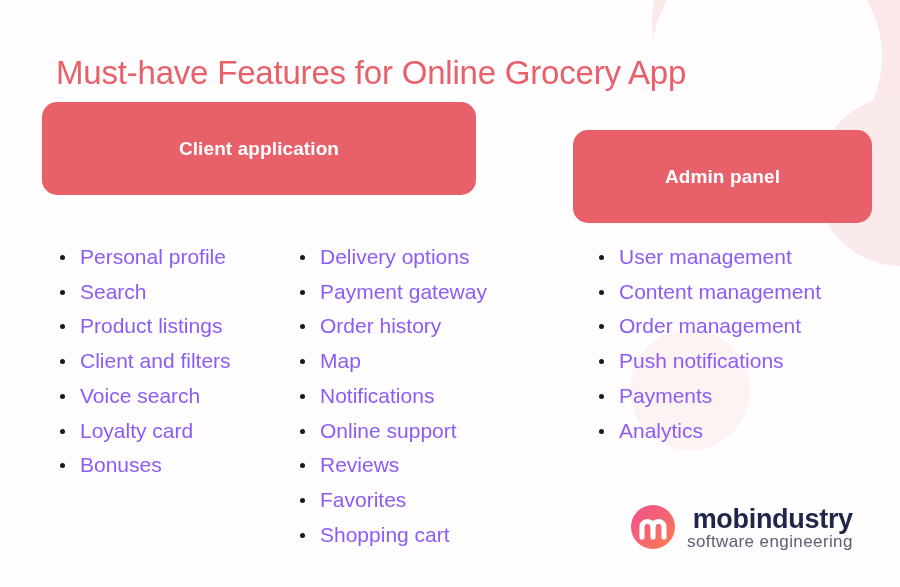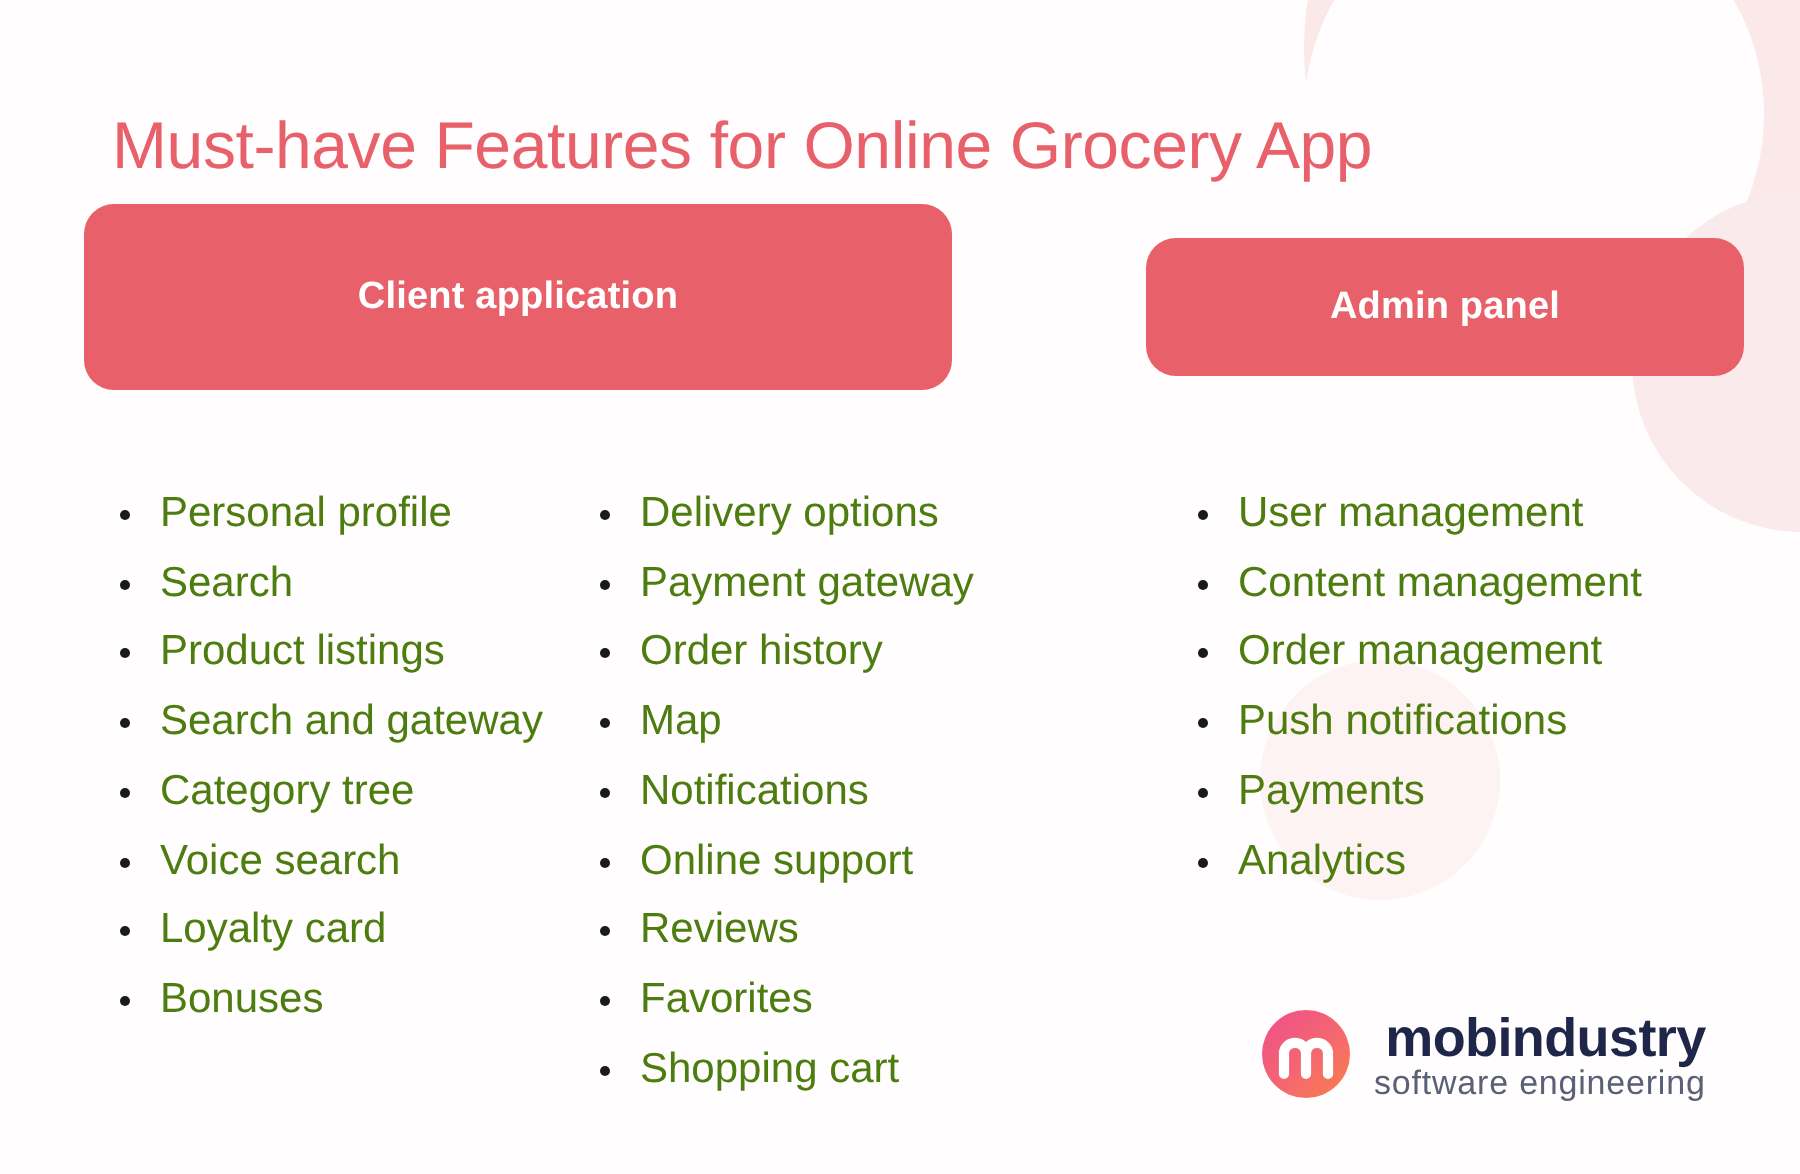--- a/index.html
+++ b/index.html
@@ -92,38 +92,38 @@
     white-space: nowrap;
   }
   .card-client {
     left: 42px;
     top: 102px;
     width: 434px;
     height: 93px;
   }
   .card-admin {
     left: 573px;
-    top: 119px;
+    top: 130px;
     width: 299px;
-    height: 69px;
+    height: 93px;
   }
 
   
   .feature-list {
     position: absolute;
     list-style: none;
     margin: 0;
     padding: 0;
   }
   .feature-list li {
     position: relative;
     padding-left: 23px;
     font-size: 21px;
     line-height: 34.7px;
-    color: #4d7c0f;
+    color: #8b5cf6;
     white-space: nowrap;
   }
   .feature-list li::before {
     content: "";
     position: absolute;
     left: 3px;
     top: 15px;
     width: 5px;
     height: 5px;
     border-radius: 50%;
@@ -187,22 +187,21 @@
     </div>
 
     <div class="card card-admin">
       <span class="card-title">Admin panel</span>
     </div>
 
     <ul class="feature-list list-client-a">
       <li>Personal profile</li>
       <li>Search</li>
       <li>Product listings</li>
-      <li>Search and gateway</li>
-      <li>Category tree</li>
+      <li>Client and filters</li>
       <li>Voice search</li>
       <li>Loyalty card</li>
       <li>Bonuses</li>
     </ul>
 
     <ul class="feature-list list-admin">
       <li>User management</li>
       <li>Content management</li>
       <li>Order management</li>
       <li>Push notifications</li>

